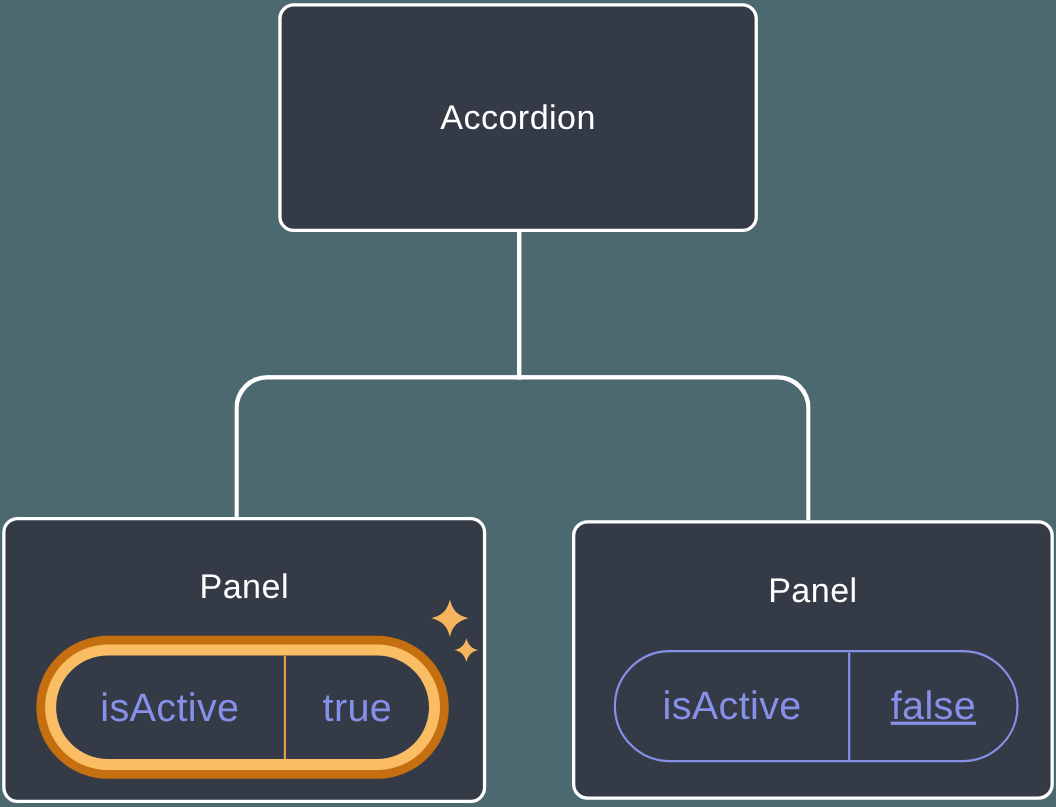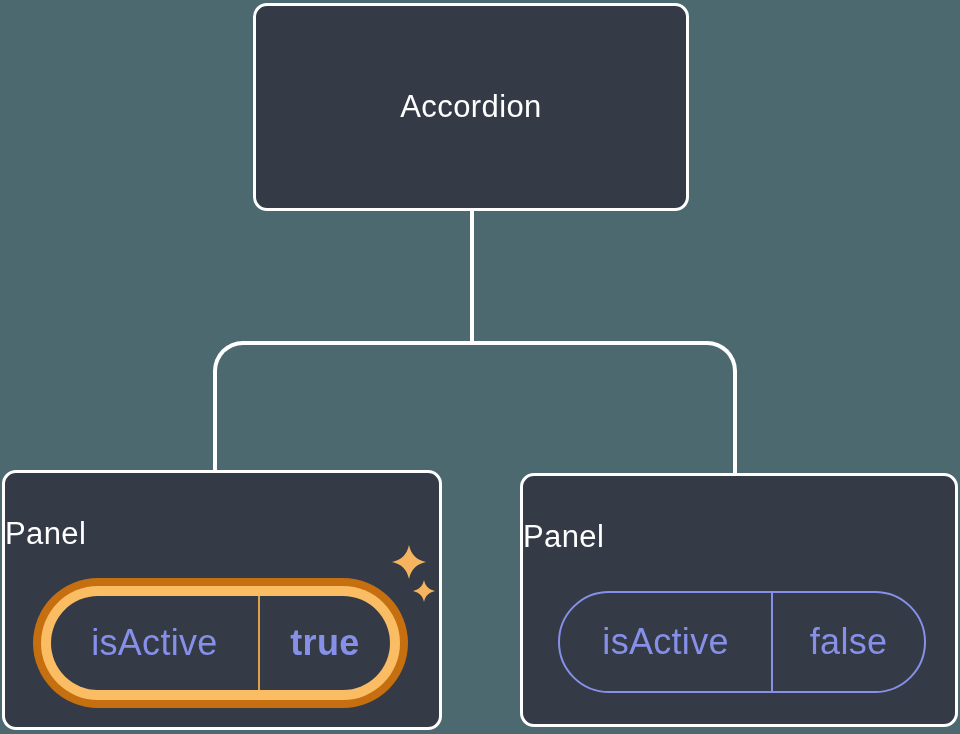--- a/index.html
+++ b/index.html
@@ -56,20 +56,21 @@
     border-left: 4px solid var(--connector);
     border-right: 4px solid var(--connector);
     border-radius: 30px 30px 0 0;
     box-sizing: border-box;
   }
   .node-panel-left  { left: 2px;   top: 470px; width: 440px; height: 260px; }
   .node-panel-right { left: 520px; top: 473px; width: 438px; height: 254px; }
   .panel-title {
     position: absolute;
     top: 42px; left: 0; right: 0;
+    text-align: center;
     color: var(--label);
     font-size: 31px;
     font-weight: 500;
     letter-spacing: 0.4px;
     line-height: 37px;
   }
   
   .pill-hl-outer {
     position: absolute;
     left: 28px; top: 105px; width: 375px; height: 130px;
@@ -93,35 +94,35 @@
     align-items: stretch;
     overflow: hidden;
   }
   .pill-cell {
     display: flex; align-items: center; justify-content: center;
     color: var(--state-text);
     font-size: 36px;
     letter-spacing: 0.3px;
   }
   .cell-key-active { width: 61%; }
-  .cell-val-active { flex: 1; font-weight: 700; text-align: right; }
+  .cell-val-active { flex: 1; font-weight: 400; text-align: right; }
   .divider-hl { width: 2px; background: var(--hl-divider); }
   
   .pill-plain {
     position: absolute;
     left: 35px; top: 115px; width: 368px; height: 102px;
     border: 2px solid var(--state-border);
     border-radius: 999px;
     box-sizing: border-box;
     display: flex;
     align-items: stretch;
     overflow: hidden;
   }
   .cell-key-inactive { width: 58%; }
-  .cell-val-inactive { flex: 1; }
+  .cell-val-inactive { flex: 1; text-decoration: underline; }
   .divider-plain { width: 2px; background: var(--state-border); }
   
   .sparkle { position: absolute; }
   .sparkle path { fill: var(--sparkle); }
   .sparkle-large { left: 387px; top: 72px; width: 34px; height: 34px; }
   .sparkle-small { left: 408px; top: 107px; width: 22px; height: 22px; }
 </style>
 </head>
 <body>
 

